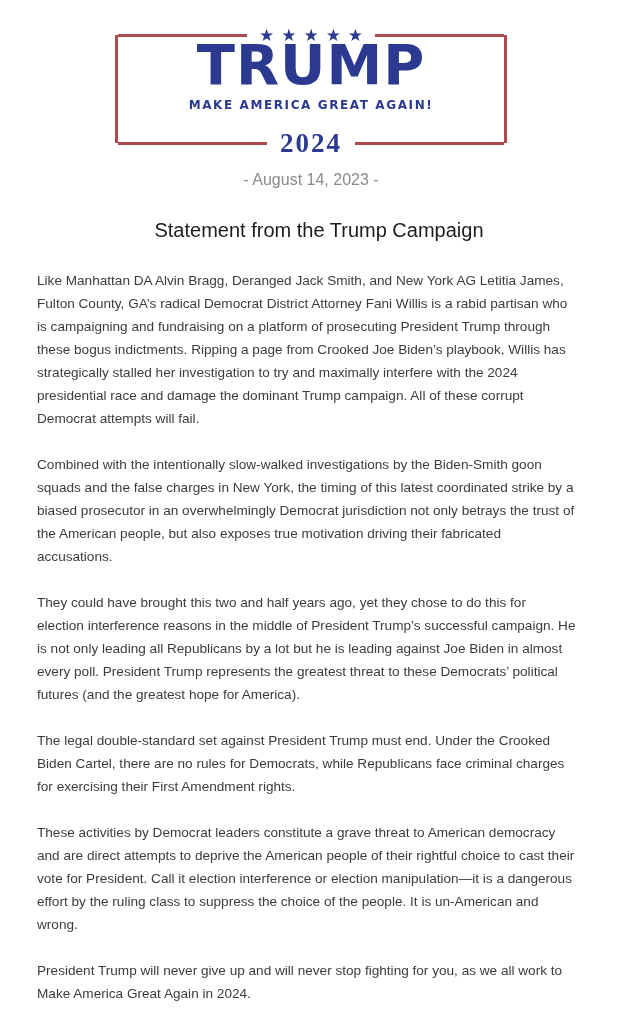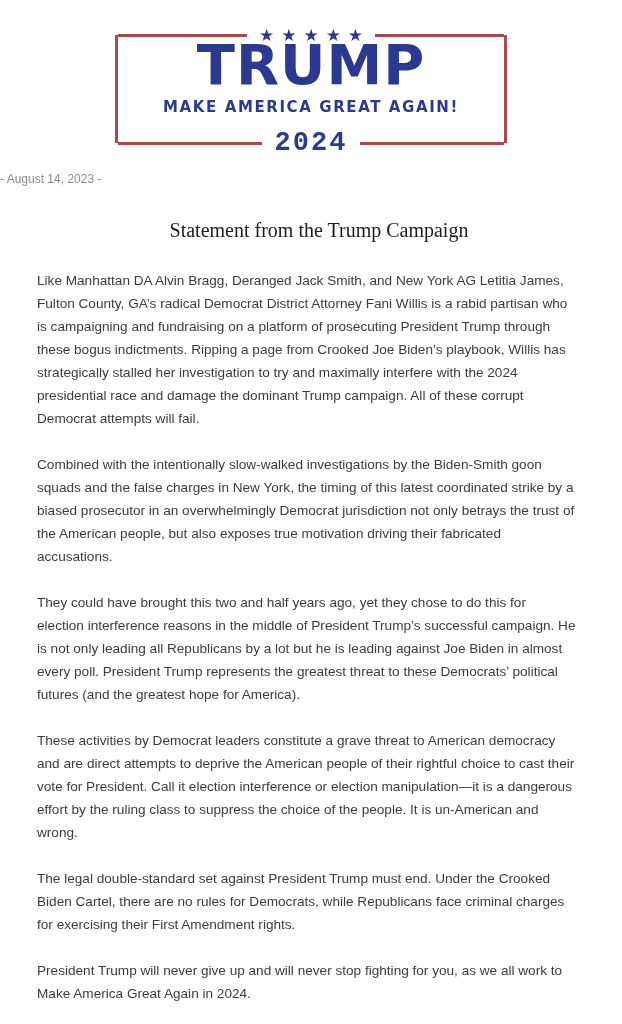--- a/index.html
+++ b/index.html
@@ -48,54 +48,53 @@
     line-height: 60px;
     letter-spacing: 1px;
     text-align: center;
     color: var(--navy, #2b3990);
     margin-top: 16px;
     white-space: nowrap;
   }
   .logo-tagline {
     font-family: "DejaVu Sans", sans-serif;
     font-weight: bold;
-    font-size: 15px;
+    font-size: 12px;
     letter-spacing: 1.6px;
     text-align: center;
     color: var(--navy, #2b3990);
     margin-top: 3px;
     white-space: nowrap;
   }
   .logo-year {
-    font-family: Liberation Mono, monospace;
+    font-family: Liberation Serif, serif;
     font-weight: bold;
     font-size: 27px;
     line-height: 1;
     letter-spacing: 2px;
     color: var(--navy, #2b3990);
     padding: 0 13px;
     white-space: nowrap;
   }
 
   
   .date-line {
-    text-align: left;
+    text-align: center;
     color: var(--muted, #8b8b8b);
-    font-size: 12px;
+    font-size: 16px;
     line-height: 19px;
     margin-top: 27px;
   }
   .statement-title {
     text-align: center;
     color: #1c1c1c;
     font-size: 20px;
     font-weight: 400;
     line-height: 23px;
     margin: 30px 0 0 16px;
-    font-family: Liberation Serif, serif;
   }
   .statement-body {
     margin: 27px 37px 0 37px;
     padding-bottom: 18px;
   }
   .statement-body p {
     font-size: 13.6px;
     line-height: 23px;
     color: var(--text, #3c3c3c);
     margin: 0 9px 23px 0;
@@ -124,18 +123,18 @@
   </div>
 
   <div class="date-line">- August 14, 2023 -</div>
 
   <h1 class="statement-title">Statement from the Trump Campaign</h1>
 
   <div class="statement-body">
     <p>Like Manhattan DA Alvin Bragg, Deranged Jack Smith, and New York AG Letitia James, Fulton County, GA’s radical Democrat District Attorney Fani Willis is a rabid partisan who is campaigning and fundraising on a platform of prosecuting President Trump through these bogus indictments. Ripping a page from Crooked Joe Biden’s playbook, Willis has strategically stalled her investigation to try and maximally interfere with the 2024 presidential race and damage the dominant Trump campaign. All of these corrupt Democrat attempts will fail.</p>
     <p>Combined with the intentionally slow-walked investigations by the Biden-Smith goon squads and the false charges in New York, the timing of this latest coordinated strike by a biased prosecutor in an overwhelmingly Democrat jurisdiction not only betrays the trust of the American people, but also exposes true motivation driving their fabricated accusations.</p>
     <p>They could have brought this two and half years ago, yet they chose to do this for election interference reasons in the middle of President Trump’s successful campaign. He is not only leading all Republicans by a lot but he is leading against Joe Biden in almost every poll. President Trump represents the greatest threat to these Democrats’ political futures (and the greatest hope for America).</p>
+    <p>The legal double-standard set against President Trump must end. Under the Crooked Biden Cartel, there are no rules for Democrats, while Republicans face criminal charges for exercising their First Amendment rights.</p>
     <p>These activities by Democrat leaders constitute a grave threat to American democracy and are direct attempts to deprive the American people of their rightful choice to cast their vote for President. Call it election interference or election manipulation—it is a dangerous effort by the ruling class to suppress the choice of the people. It is un-American and wrong.</p>
-    <p>The legal double-standard set against President Trump must end. Under the Crooked Biden Cartel, there are no rules for Democrats, while Republicans face criminal charges for exercising their First Amendment rights.</p>
     <p>President Trump will never give up and will never stop fighting for you, as we all work to Make America Great Again in 2024.</p>
   </div>
 
 </div>
 
 </body></html>

